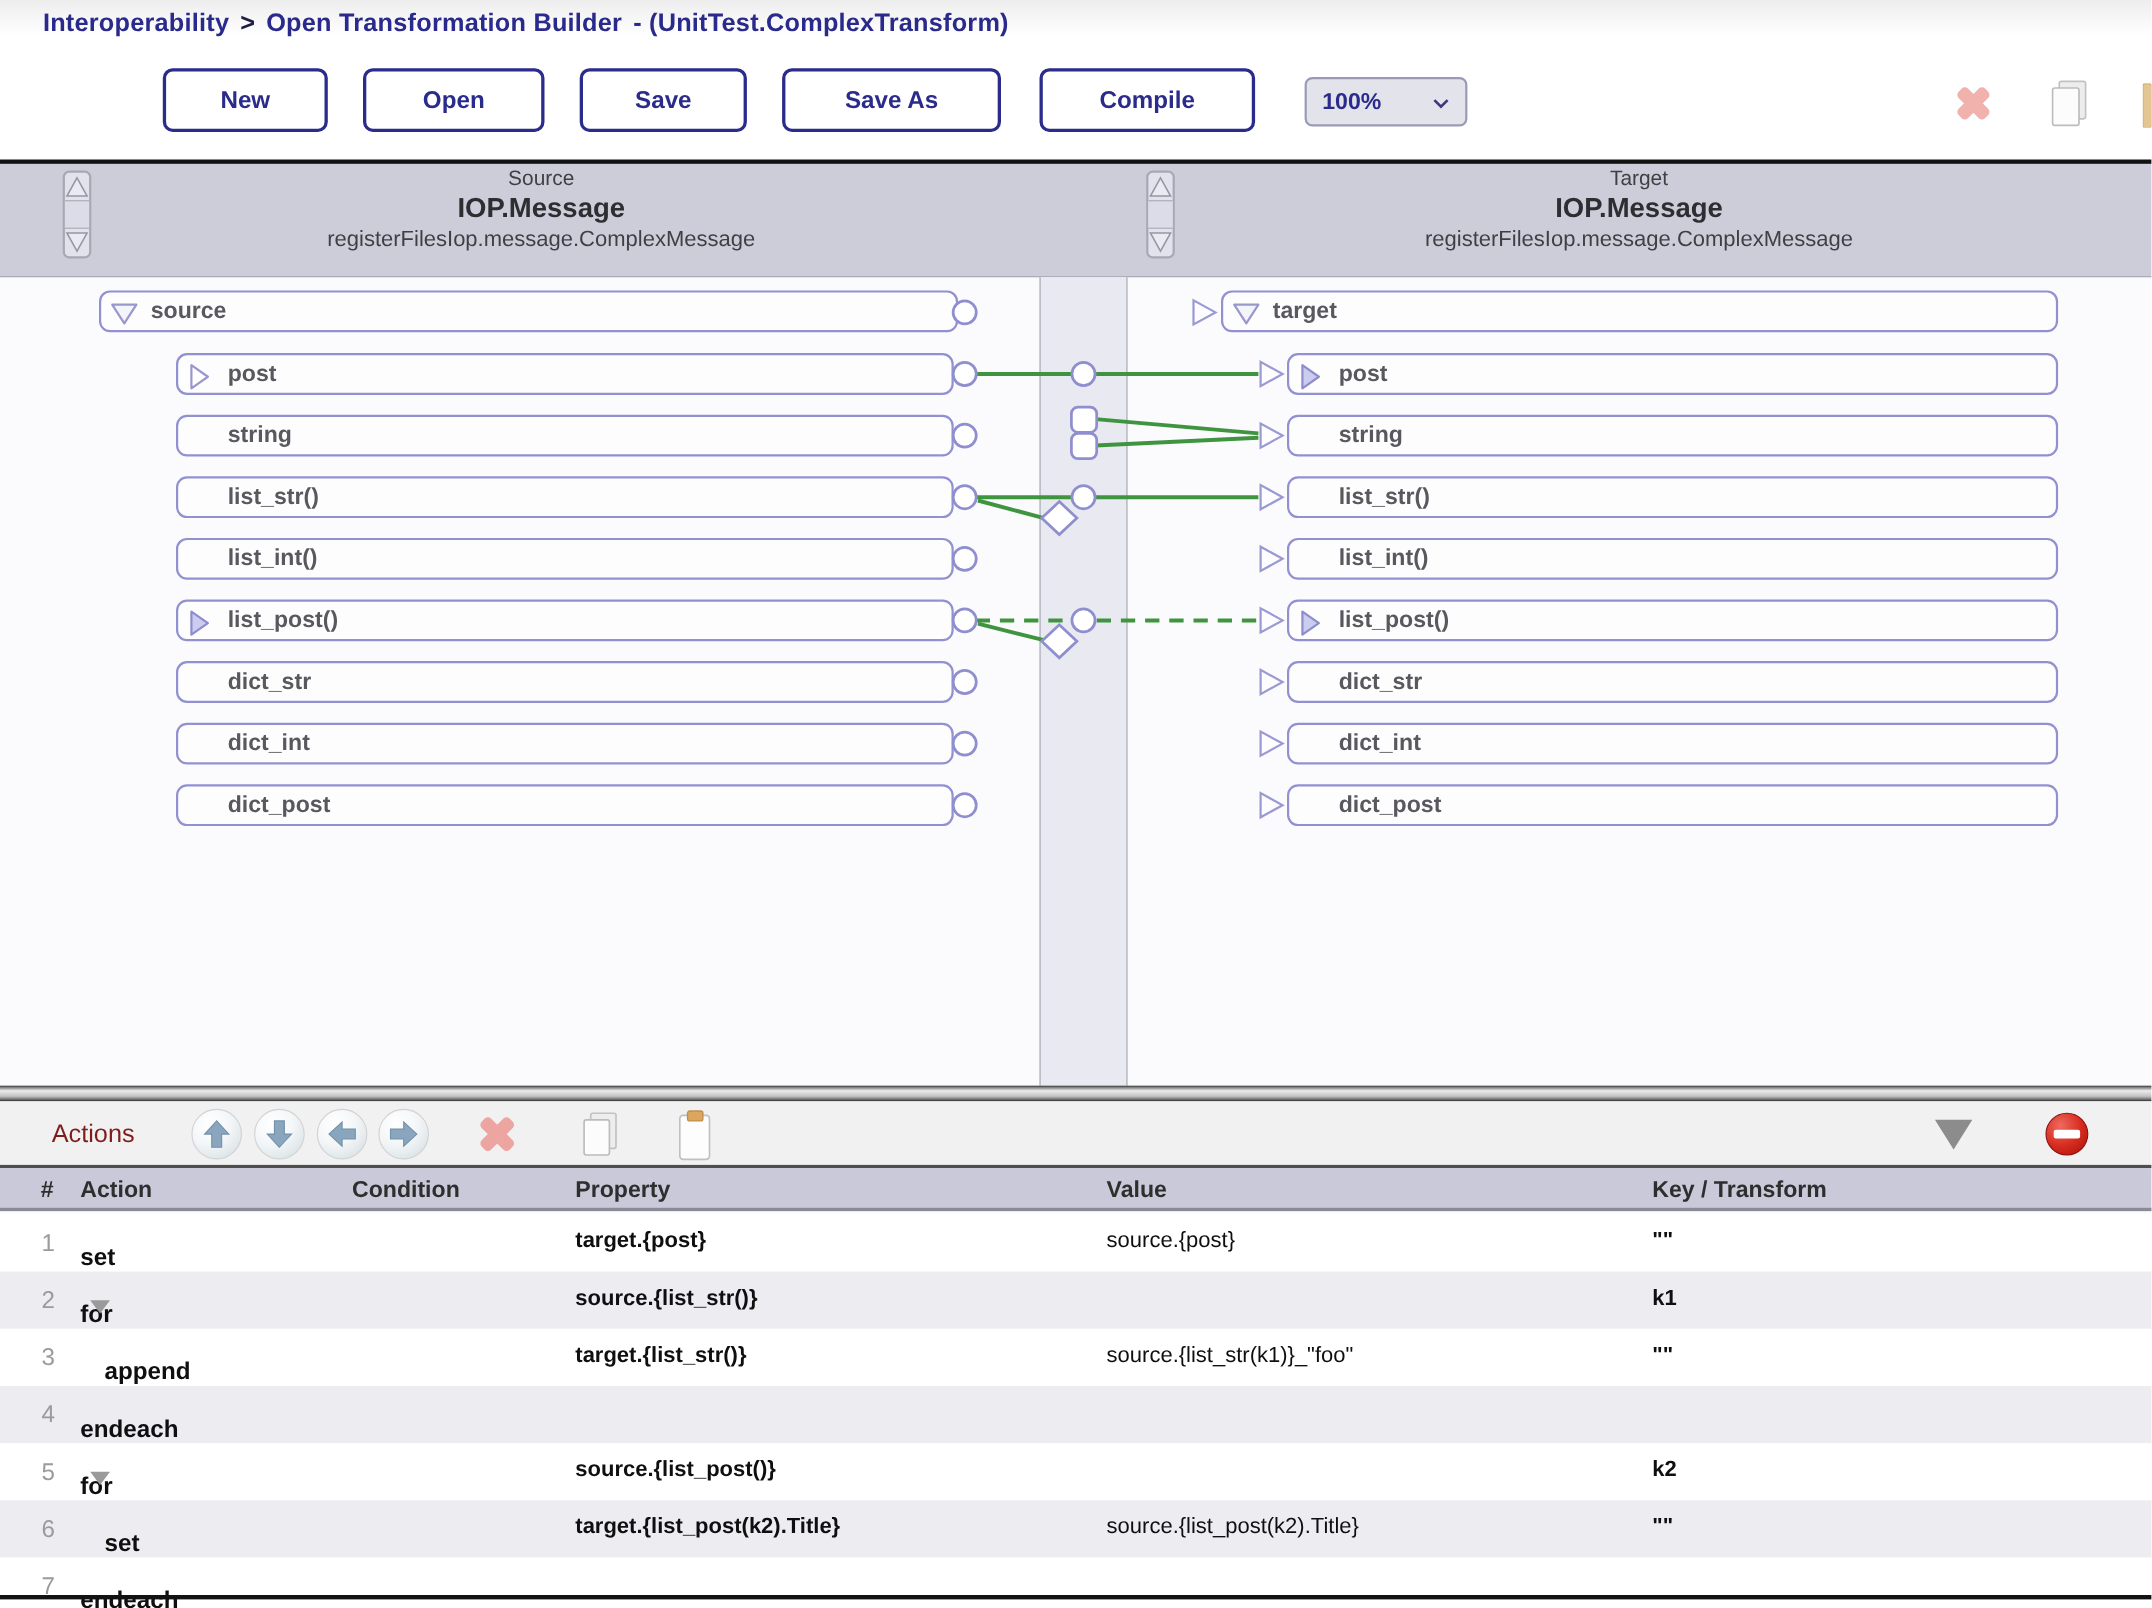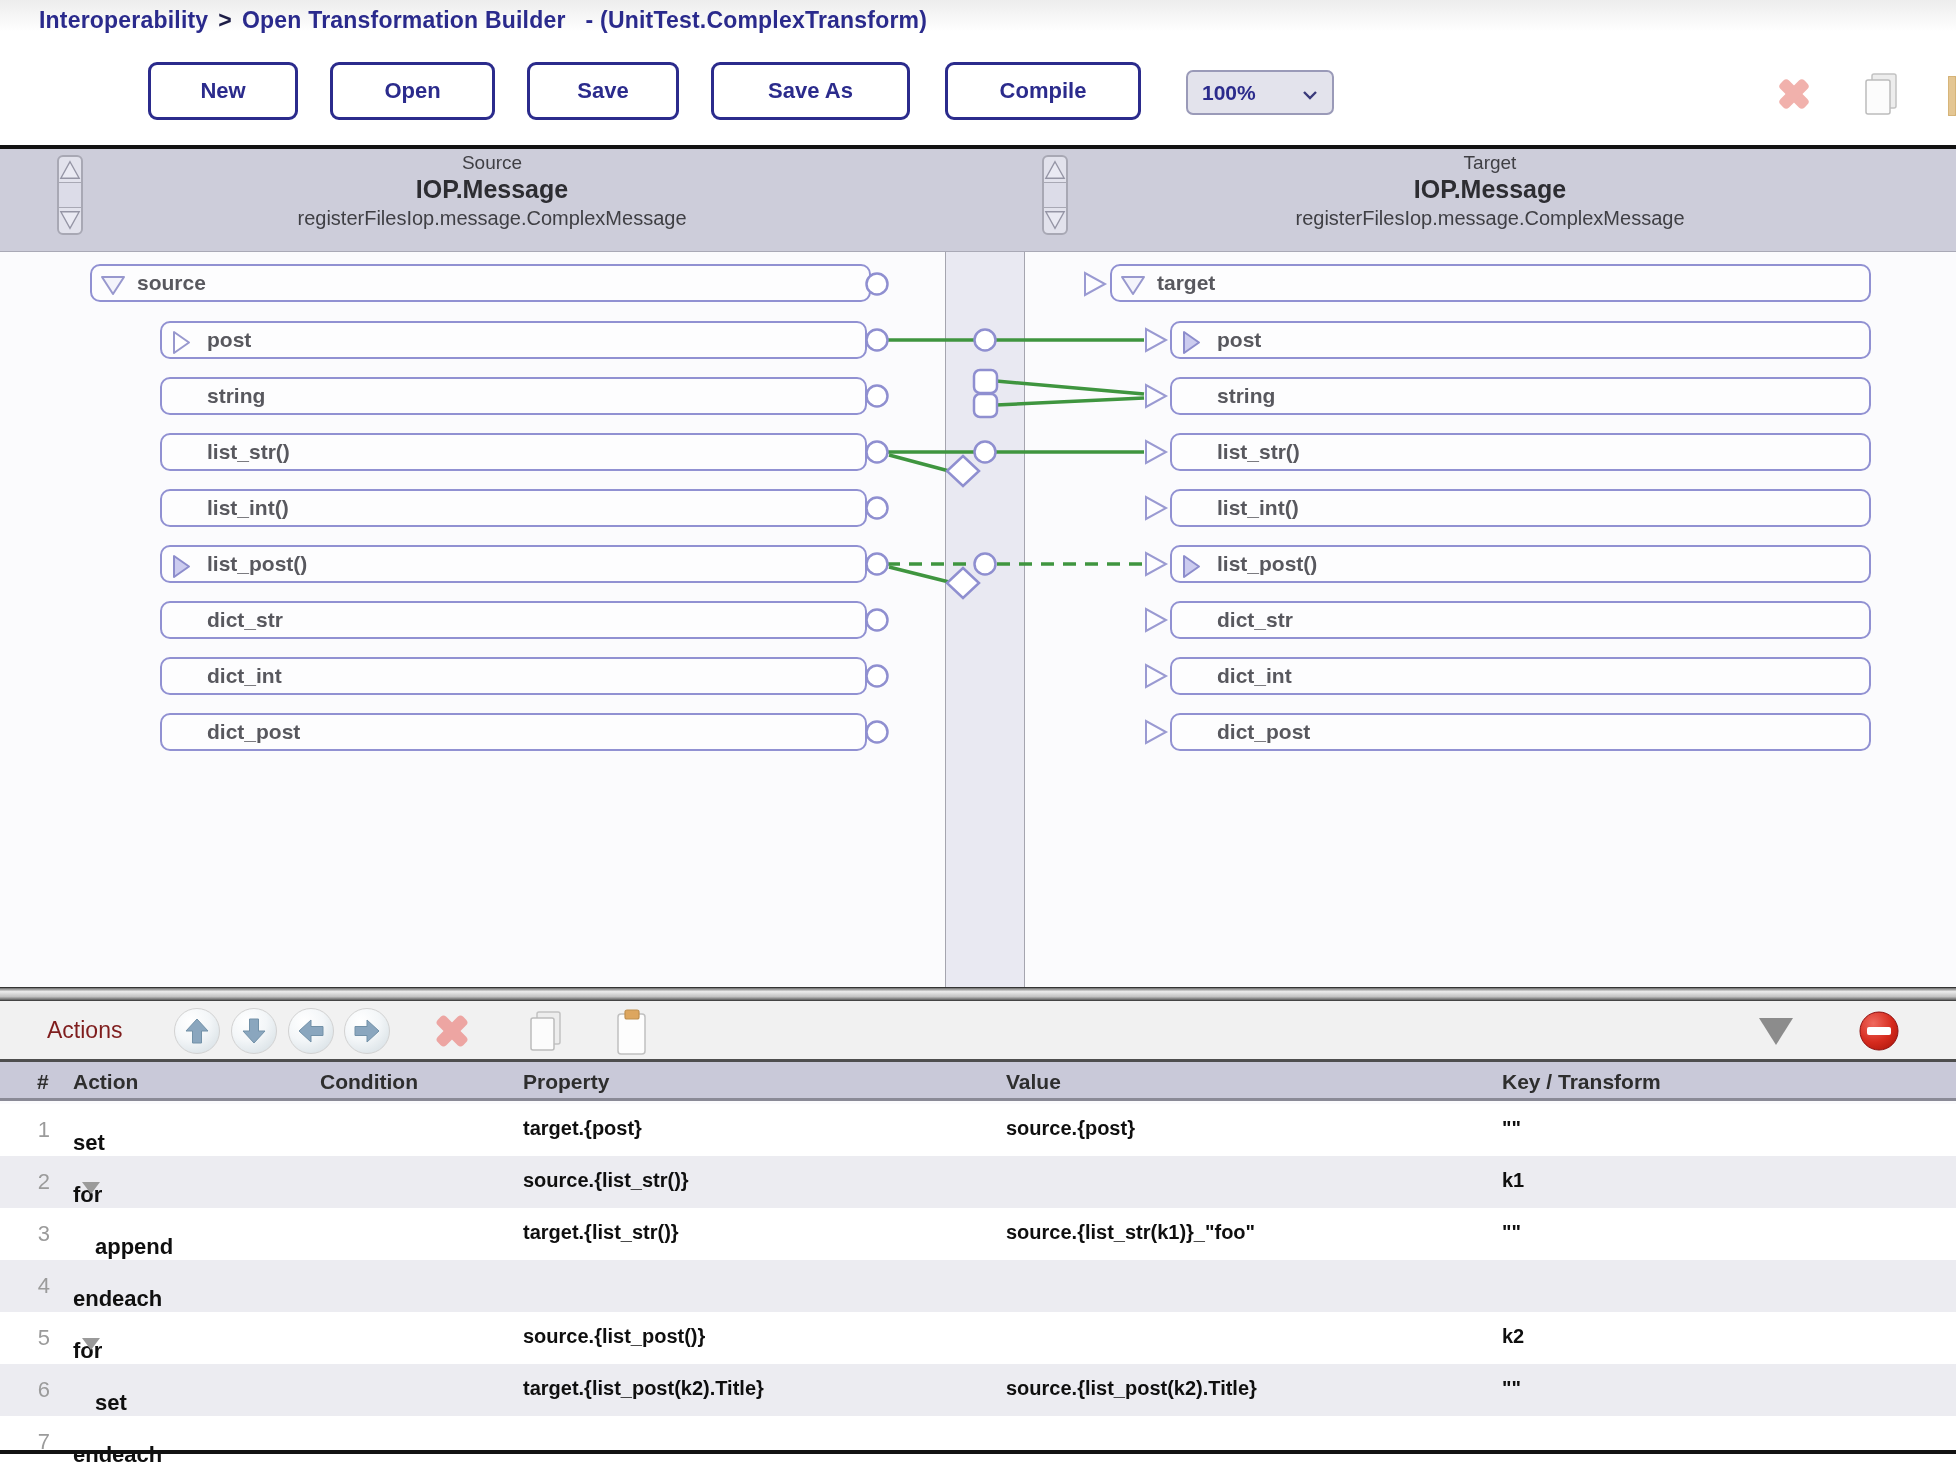--- a/index.html
+++ b/index.html
@@ -6,21 +6,21 @@
   html,body { width:1956px; height:1462px; overflow:hidden; background:#fff;
     font-family:"Liberation Sans", sans-serif; }
   .app { position:relative; width:1956px; height:1462px; background:#fbfbfd; }
 
   
   .topbar { position:absolute; left:0; top:0; width:1956px; height:145px;
     background:linear-gradient(#ededed, #ffffff 22%); }
   .breadcrumb { position:absolute; left:39px; top:7px; font-size:23px; font-weight:bold;
     color:#2a2a8c; letter-spacing:0.2px; }
   .breadcrumb .sep { margin:0 10px; color:#1d1d46; }
-  .breadcrumb .sfx { margin-left:20px; }
+  .breadcrumb .sfx { margin-left:10px; }
   .btn { position:absolute; top:62px; height:58px; background:#fff; border:3px solid #2b2b8c;
     border-radius:9px; color:#2b2b8c; font-weight:bold; font-size:22px;
     font-family:"Liberation Sans", sans-serif; cursor:pointer;
     display:flex; align-items:center; justify-content:center; }
   .sel { position:absolute; top:70px; height:45px; background:#e3e3ec; border:2px solid #9a9ab8;
     border-radius:7px; color:#2b2b8c; font-size:21px; font-weight:600;
     display:flex; align-items:center; padding:0 14px; cursor:pointer; }
   .sel .chev { margin-left:auto; }
   .ticon { position:absolute; cursor:pointer; }
 
@@ -72,21 +72,21 @@
   .thead span { position:absolute; top:8px; }
   .trow { position:absolute; left:0; width:1956px; height:52px; background:#fff; z-index:5;
     cursor:pointer; }
   .trow.alt { background:#ececf1; }
   .trow span { position:absolute; top:13px; }
   .c-num { left:28px; width:22px; text-align:right; font-size:22px; color:#9b9b9b; }
   .c-act { left:73px; font-size:22px; font-weight:bold; color:#0f0f0f; }
   .c-act.indent { left:95px; }
   .c-cond { left:320px; font-size:20px; font-weight:bold; color:#0f0f0f; }
   .c-prop { left:523px; font-size:20px; font-weight:bold; color:#0f0f0f; }
-  .c-val  { left:1006px; font-size:20px; font-weight:bold; color:#0f0f0f; }
+  .c-val  { left:1006px; font-size:20px; font-weight:normal; color:#0f0f0f; }
   .c-key  { left:1502px; font-size:20px; font-weight:bold; color:#0f0f0f; }
   .dd { display:inline-block; width:0; height:0; border-left:9px solid transparent;
     border-right:9px solid transparent; border-top:12px solid #9a9a9a; margin-left:9px; }
   .bottomline { position:absolute; left:0; top:1450px; width:1956px; height:4px; background:#121212; z-index:7; }
 </style>
 </head>
 <body>
 
 <div class="app">
 

